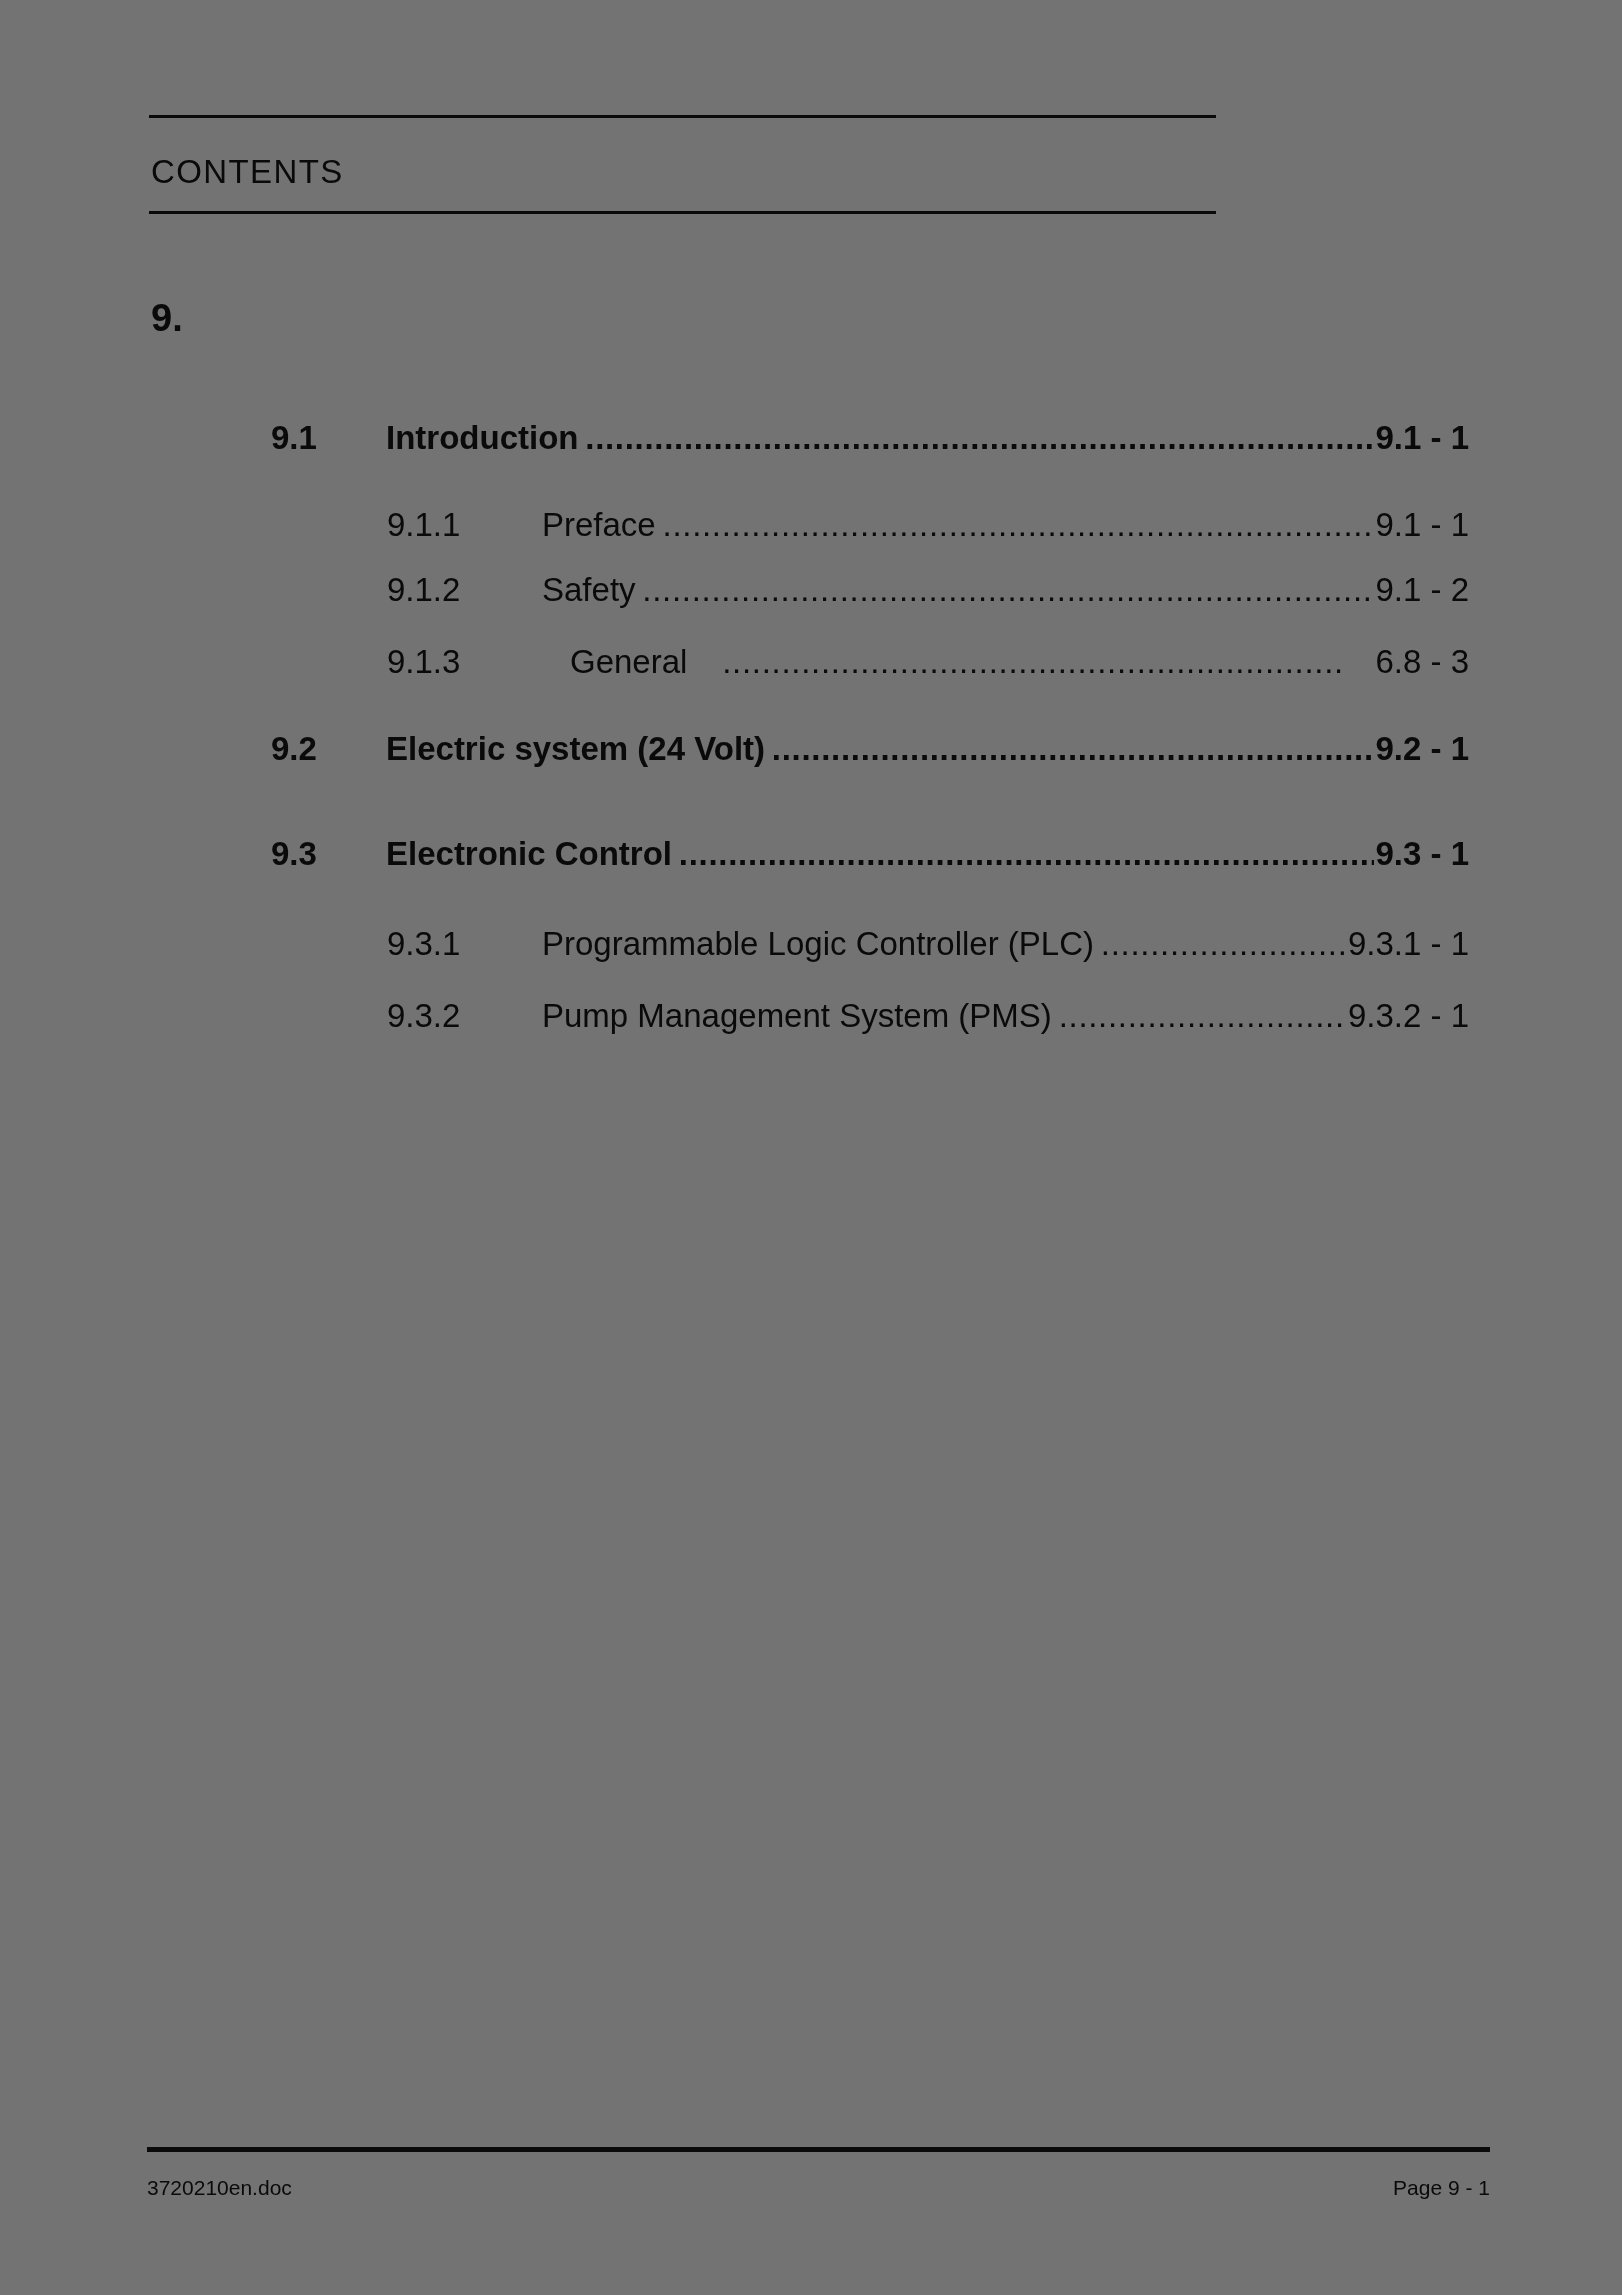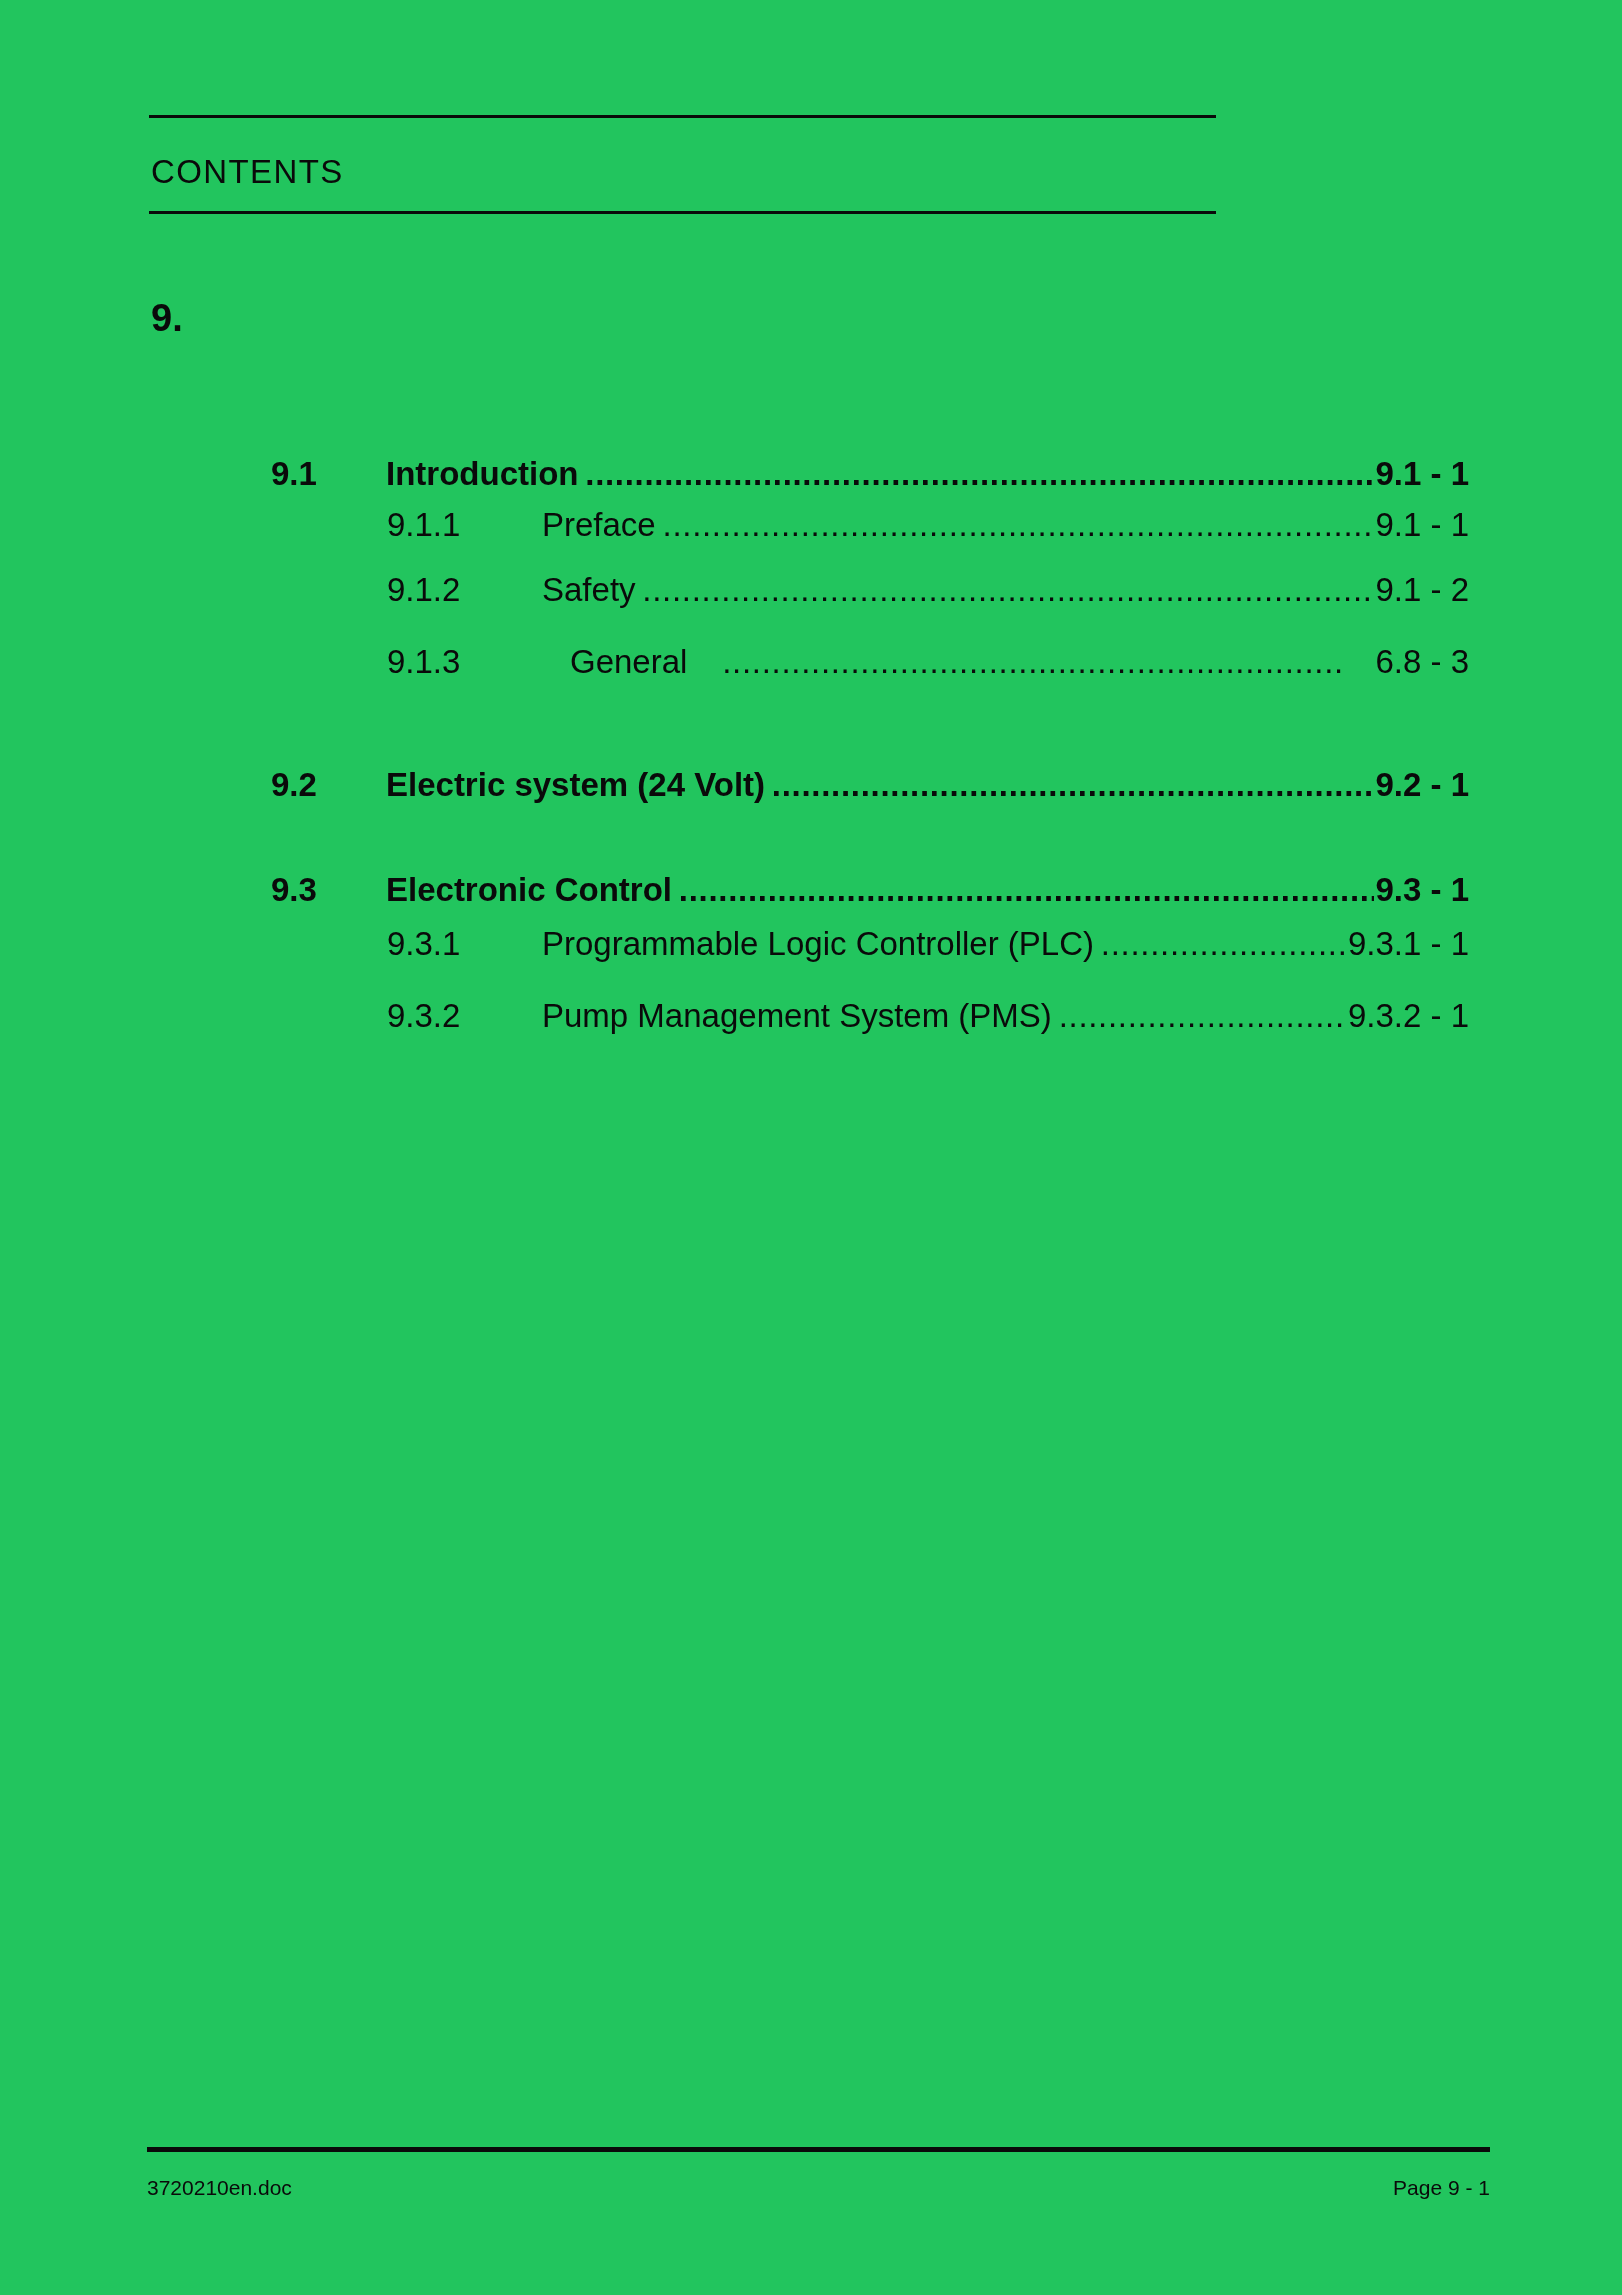--- a/index.html
+++ b/index.html
@@ -1,20 +1,20 @@
 <!DOCTYPE html>
 <html style="font-size:11px"><head>
 <meta charset="utf-8">
 <style>
   html, body { margin: 0; padding: 0; background: #ffffff; }
   .page {
     position: relative;
     width: 1623px;
     height: 2295px;
-    background: #22c55e;
+    background: #737373;
     font-family: "Liberation Sans", sans-serif;
     color: #0a0a0a;
     overflow: hidden;
   }
 
   
   .rule { position: absolute; background: #0a0a0a; }
   .rule-top    { left: 149px; top: 115px; width: 1067px; height: 3.4px; }
   .rule-bottom { left: 149px; top: 211px; width: 1067px; height: 3.4px; }
   .contents-label {
@@ -33,21 +33,21 @@
     white-space: nowrap;
   }
   .chapter .chnum { flex: 0 0 119px; }
 
   
   .toc-row {
     position: absolute; left: 271px; width: 1198px;
     display: flex; align-items: baseline;
     font-size: 33px; line-height: 33px; white-space: nowrap;
   }
-  .toc-row.lvl1 { font-weight: bold; margin-top: 36px; }
+  .toc-row.lvl1 { font-weight: bold; }
   .toc-row.lvl2 { left: 387px; width: 1082px; }
   .toc-row .num { flex: 0 0 115px; }
   .toc-row.lvl2 .num { flex: 0 0 155px; }
   .toc-row .leader {
     flex: 1 1 auto; overflow: hidden;
     margin-left: 6.8px; margin-right: 1.4px;
     letter-spacing: 0.7px;
   }
   .toc-row .pageref { flex: 0 0 auto; }
 

